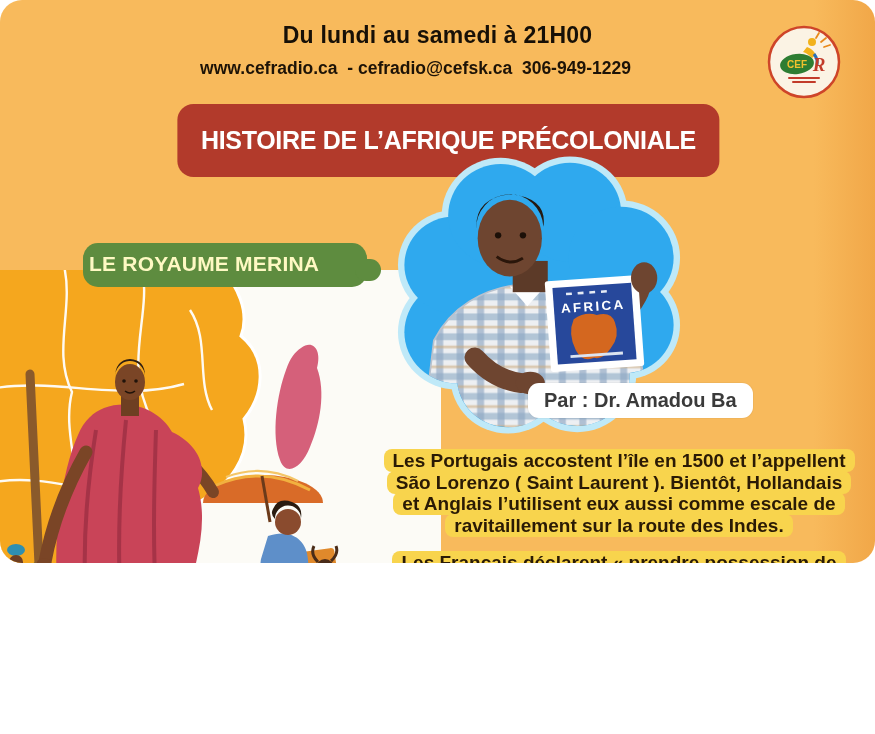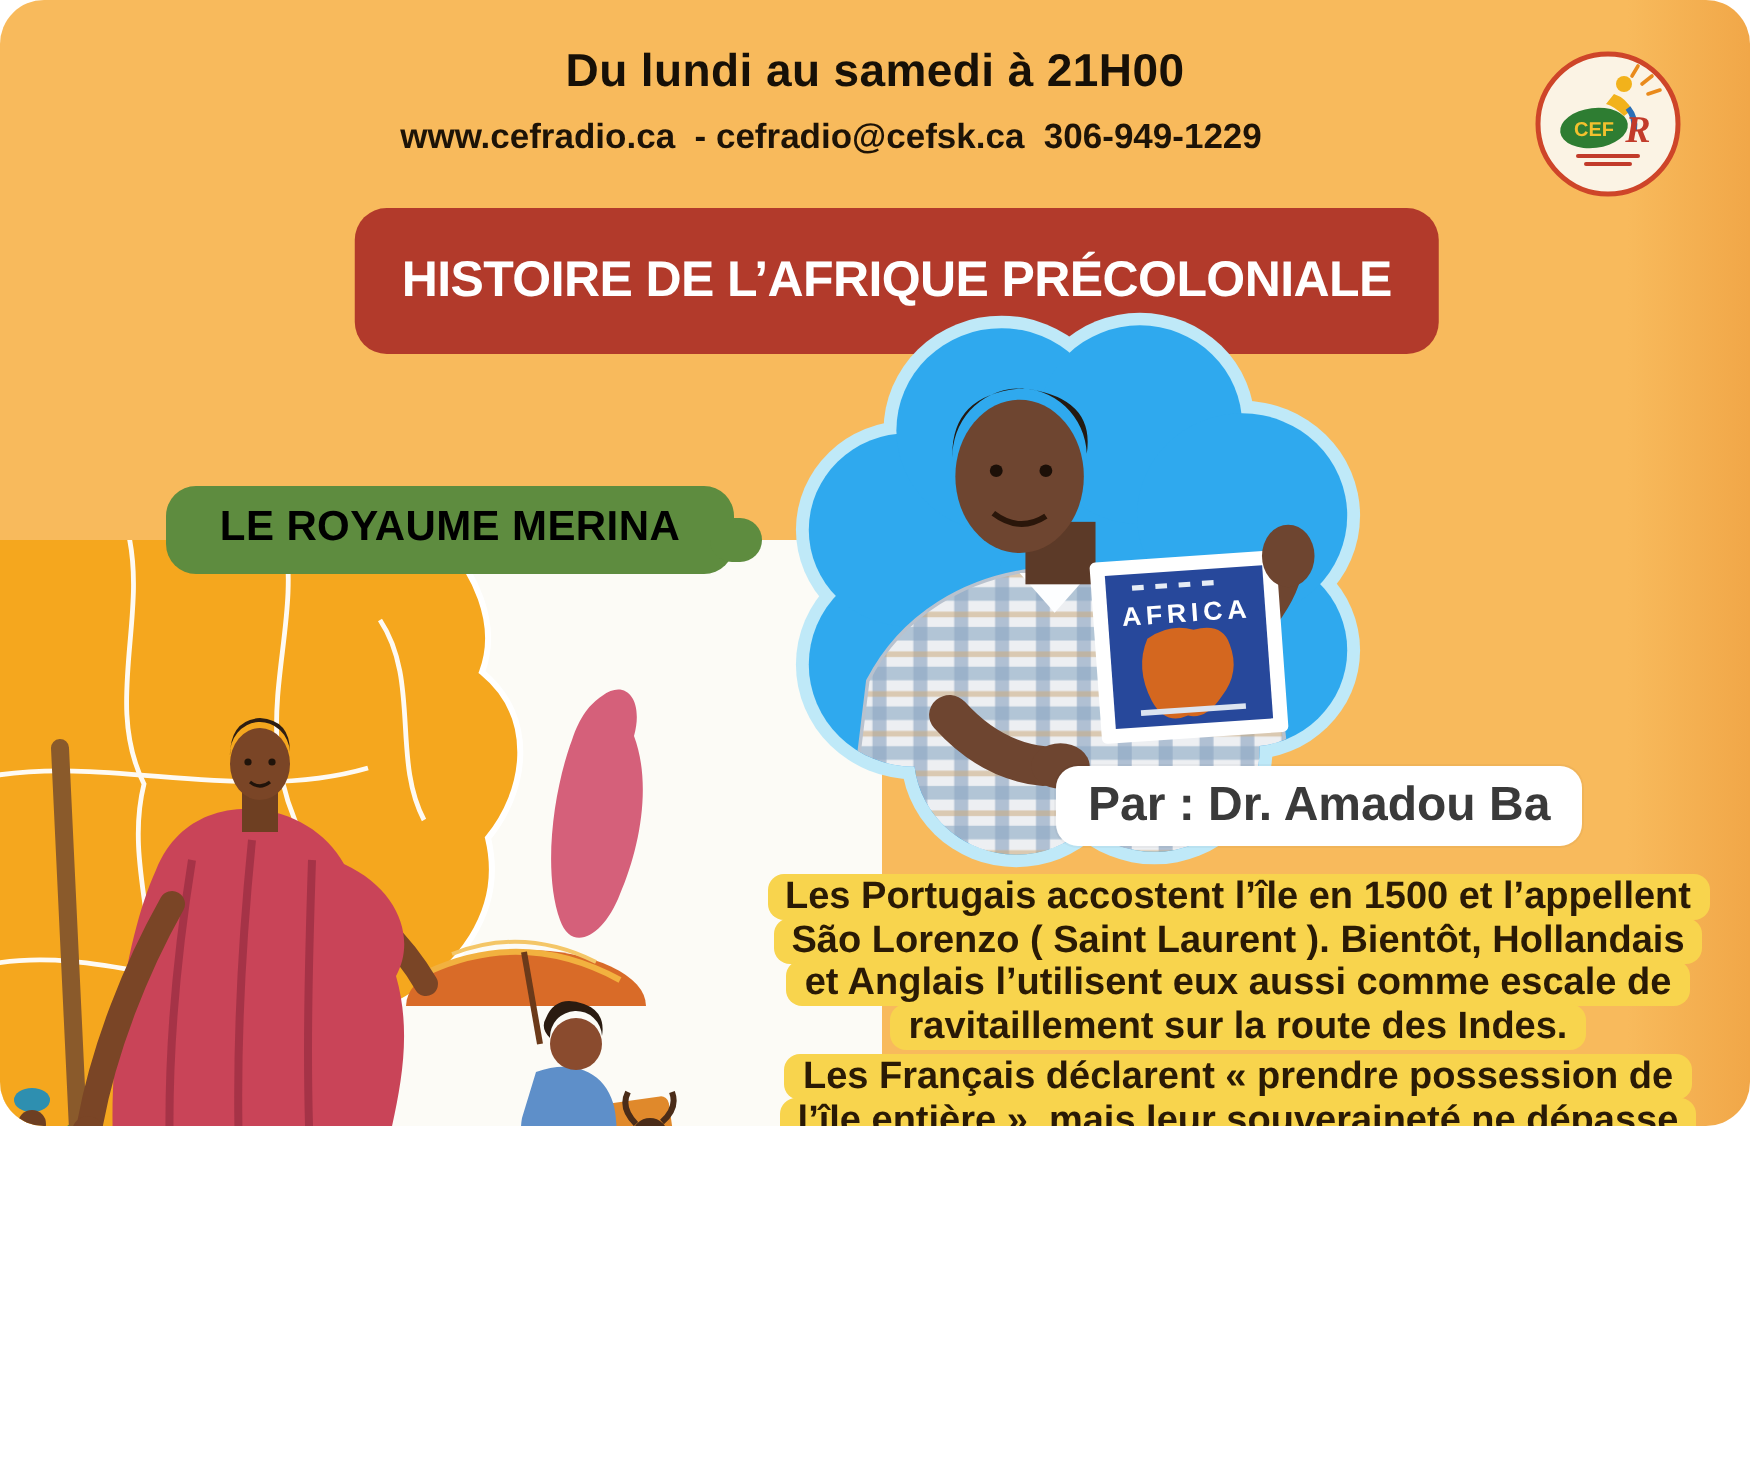--- a/index.html
+++ b/index.html
@@ -27,43 +27,43 @@
   
   .title-banner{
     position:absolute;top:104px;left:50%;transform:translateX(-48%);
     background:#B23A2B;color:#ffffff;
     font-weight:bold;font-size:25px;letter-spacing:-0.3px;
     padding:22px 24px;border-radius:16px;white-space:nowrap;
     text-align:center;
   }
   .topic-banner{
     position:absolute;top:243px;left:83px;width:272px;
-    background:#5E8C3F;color:#000000;
+    background:#5E8C3F;color:#fef9c3;
     font-weight:bold;font-size:21px;line-height:26px;letter-spacing:.2px;
-    padding:8px 6px 10px 6px;border-radius:15px;text-align:center;
+    padding:8px 6px 10px 6px;border-radius:15px;
   }
   .topic-banner .tail{
     position:absolute;right:-14px;bottom:6px;width:26px;height:22px;
     background:#5E8C3F;border-radius:0 12px 12px 12px;
   }
   
   .illustration{position:absolute;left:0;top:270px;width:441px;height:464px;}
   .blob{position:absolute;left:393px;top:153px;width:292px;height:284px;}
   .byline-pill{
     position:absolute;left:528px;top:383px;
     background:#ffffff;border-radius:11px;
-    padding:6px 16px;font-weight:bold;font-size:24px;color:#3a3a3a;
+    padding:6px 16px;font-weight:bold;font-size:20px;color:#3a3a3a;
     white-space:nowrap;box-shadow:0 0 0 1px rgba(0,0,0,0.03);
   }
   
   .body-text{
     position:absolute;left:363px;top:434px;width:512px;
     text-align:center;
   }
-  .body-text p{margin:4px;}
+  .body-text p{margin:16px;}
   .hl{
     font-weight:bold;font-size:19px;line-height:21.5px;color:#2A1A05;
     background:#F8D44D;
     padding:1px 9px;border-radius:8px;
     -webkit-box-decoration-break:clone;box-decoration-break:clone;
     white-space:pre-line;
   }
 </style>
 </head>
 <body>

